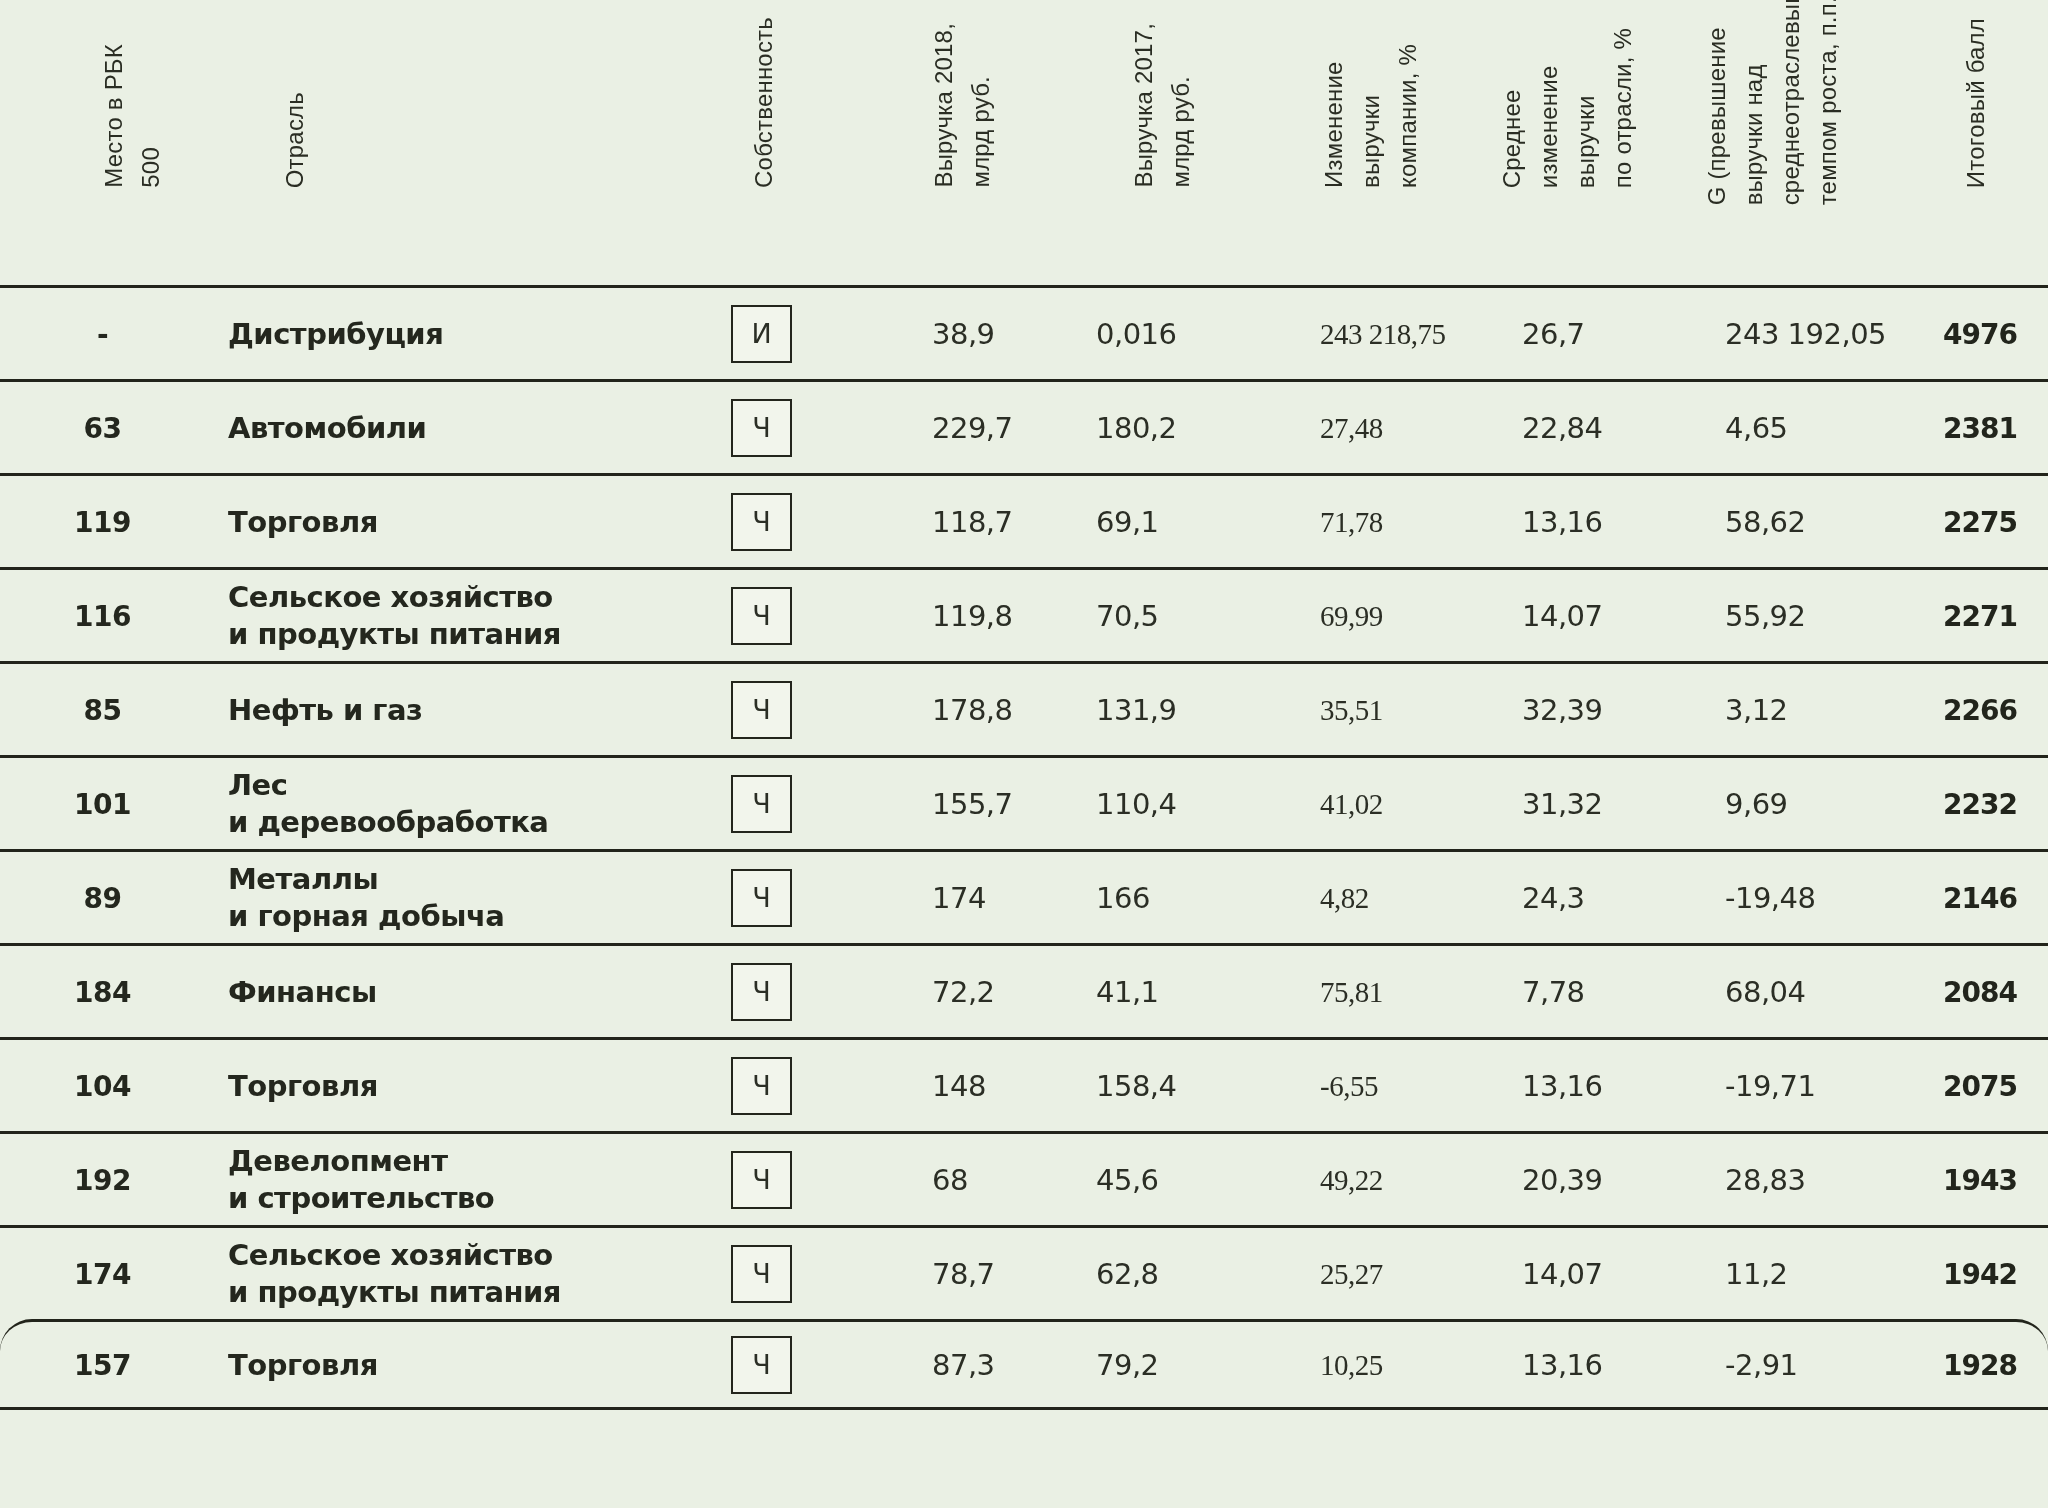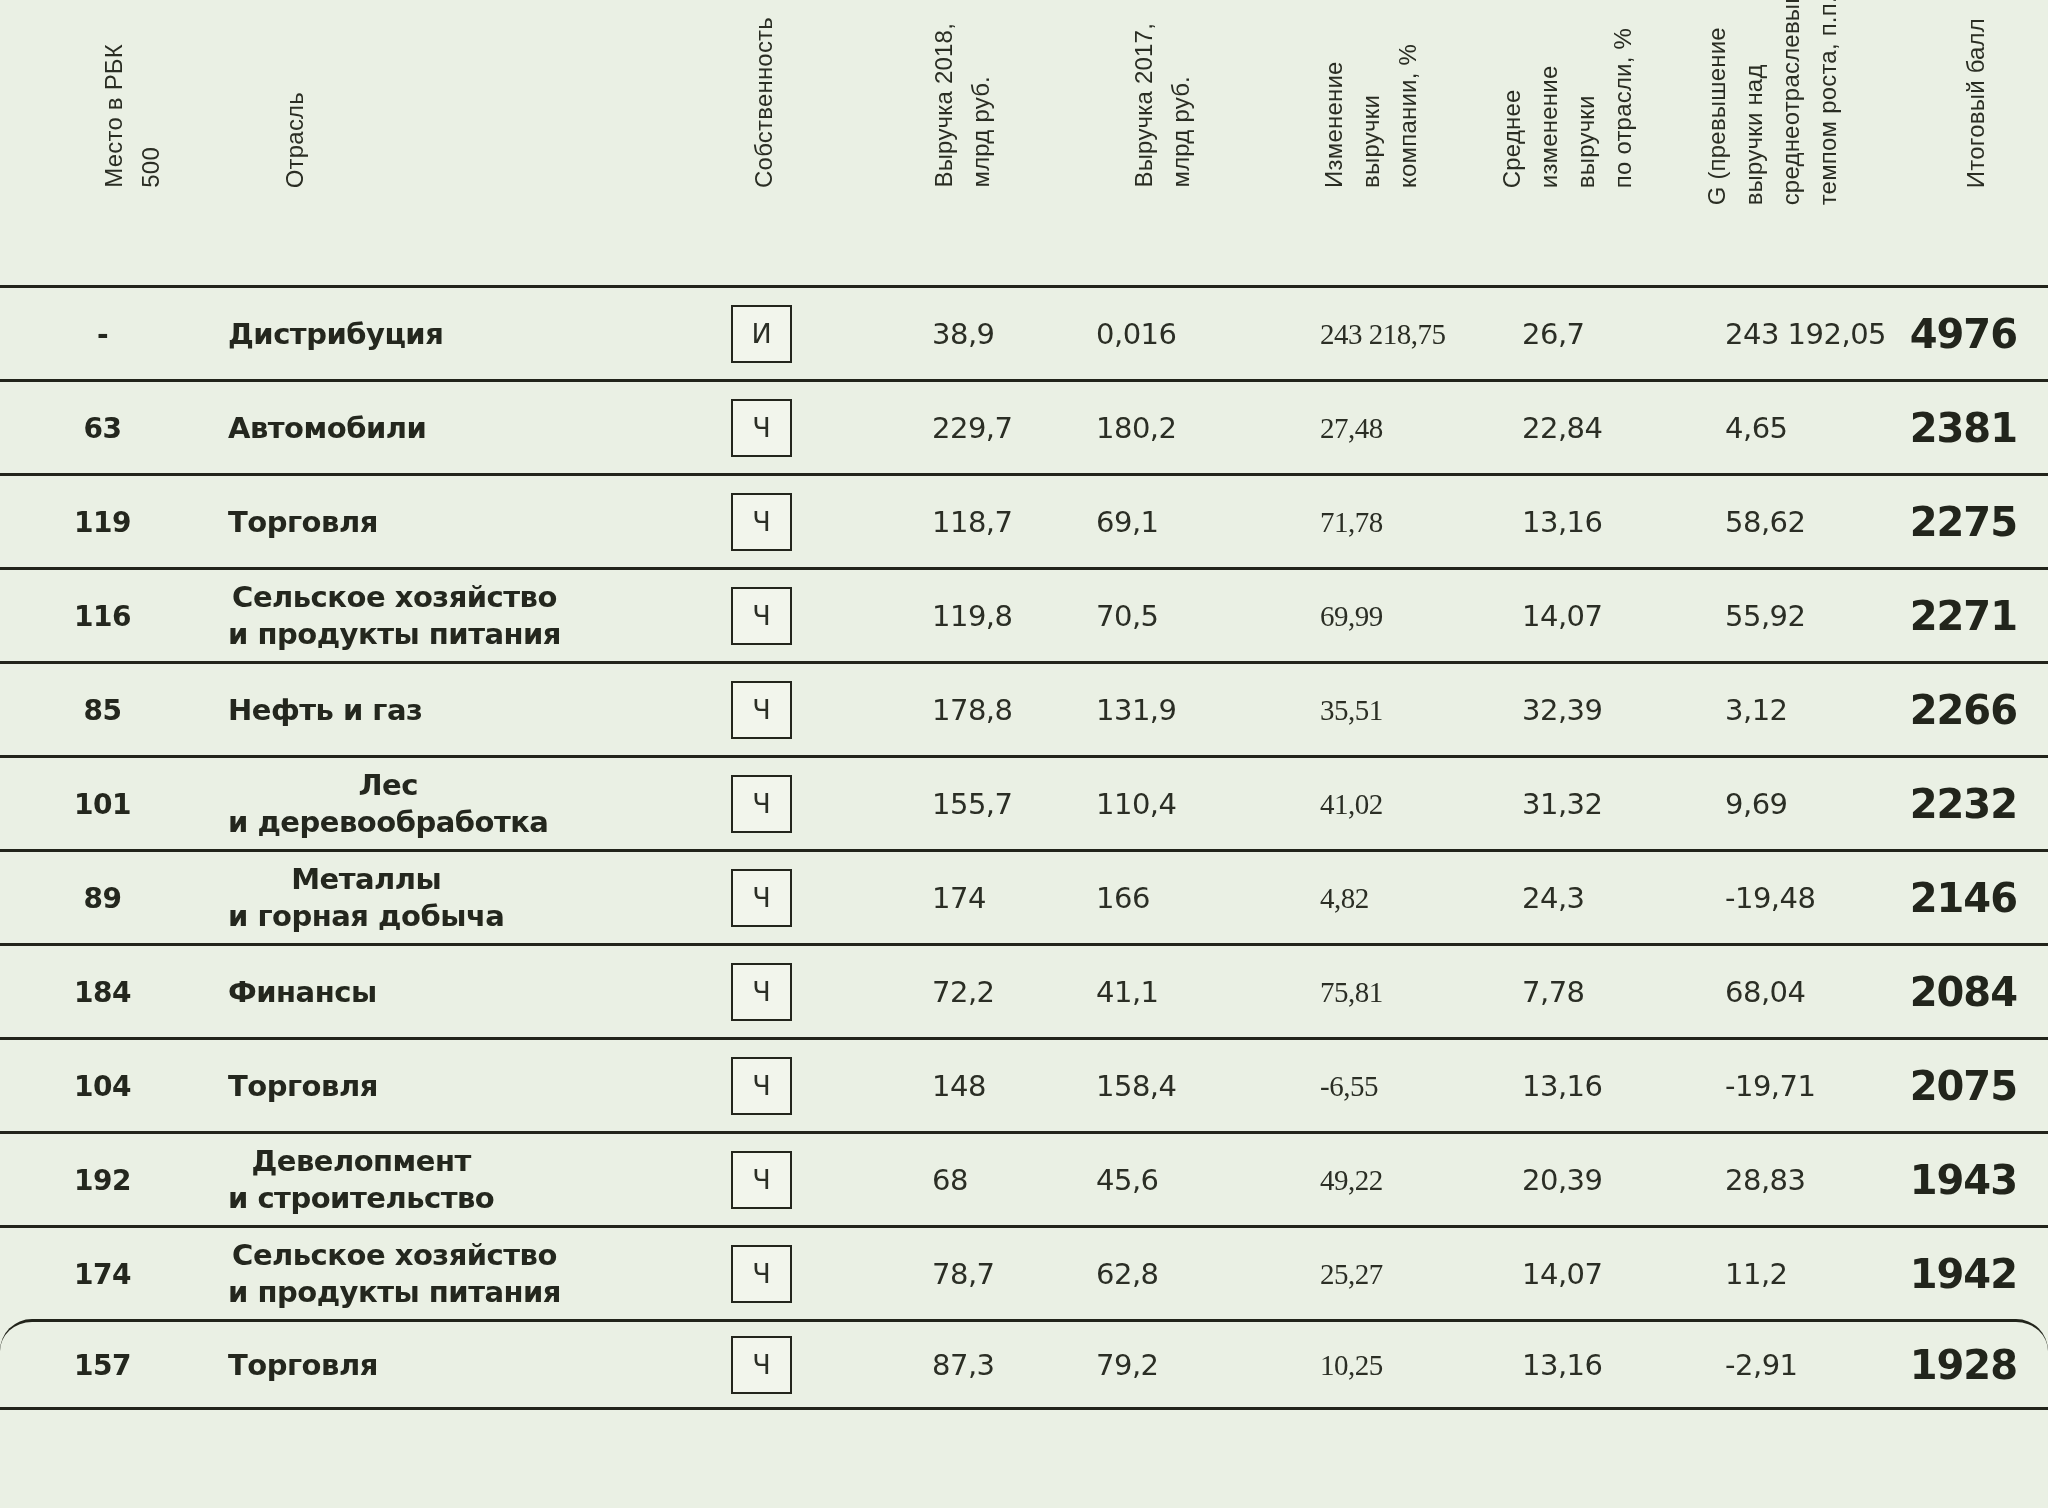--- a/index.html
+++ b/index.html
@@ -73,21 +73,20 @@
     font-weight: bold;
     font-size: 28px;
     color: #24271e;
   }
   .c-industry {
     left: 228px;
     font-weight: bold;
     font-size: 29px;
     line-height: 37px;
     color: #24271e;
-    text-align: center;
   }
   .c-own { left: 731px; }
   .own-box {
     display: flex;
     align-items: center;
     justify-content: center;
     width: 57px;
     height: 54px;
     border: 2.5px solid #23251c;
     background: #f2f5ec;
@@ -97,21 +96,21 @@
     color: #2b2e25;
   }
   .c-r18 { left: 932px; }
   .c-r17 { left: 1096px; width: 120px; text-align: left; }
   .c-chg { left: 1320px; font-family: Liberation Serif, serif; }
   .c-avg { left: 1522px; }
   .c-g   { left: 1725px; }
   .c-score {
     right: 31px;
     font-weight: bold;
-    font-size: 40px;
+    font-size: 28px;
     letter-spacing: -1px;
     color: #22251c;
   }
 </style>
 </head>
 <body>
 
 <div class="page">
 
   <div class="header-row">

